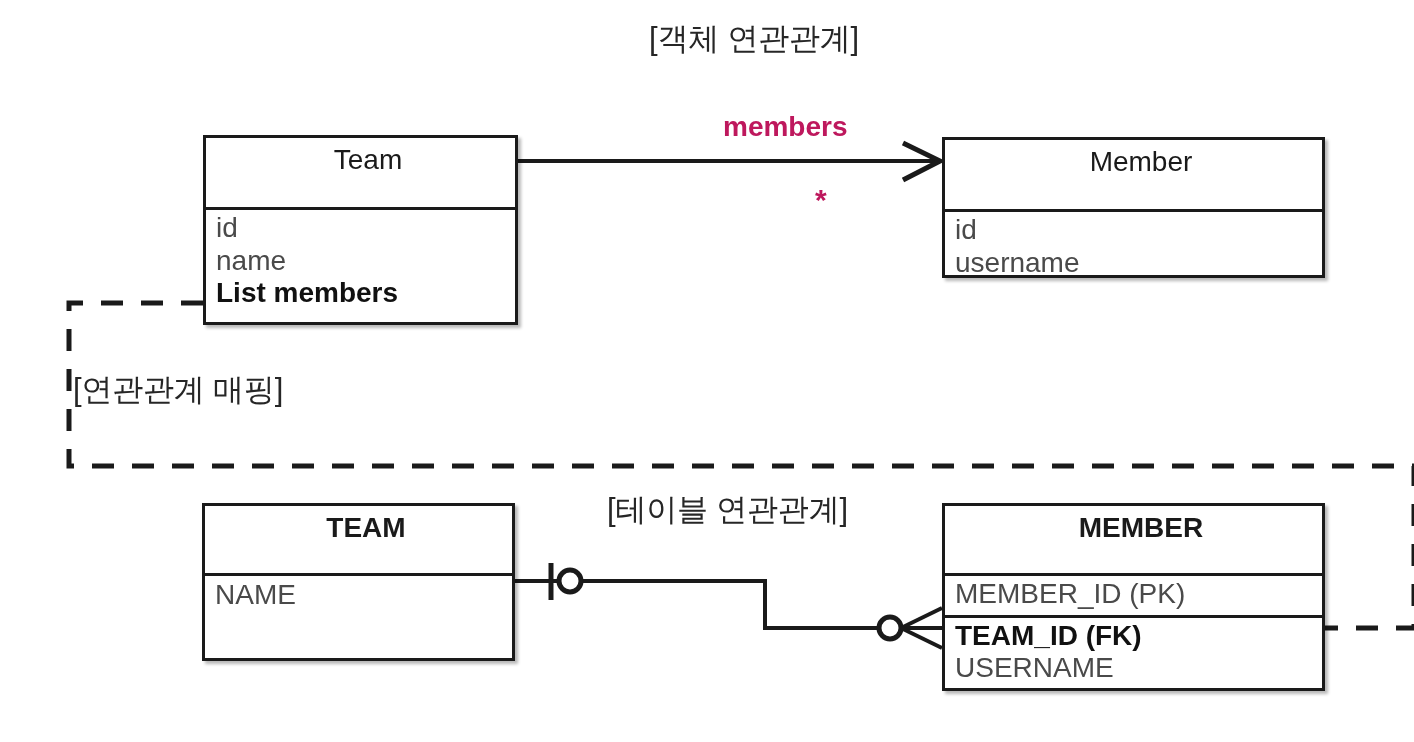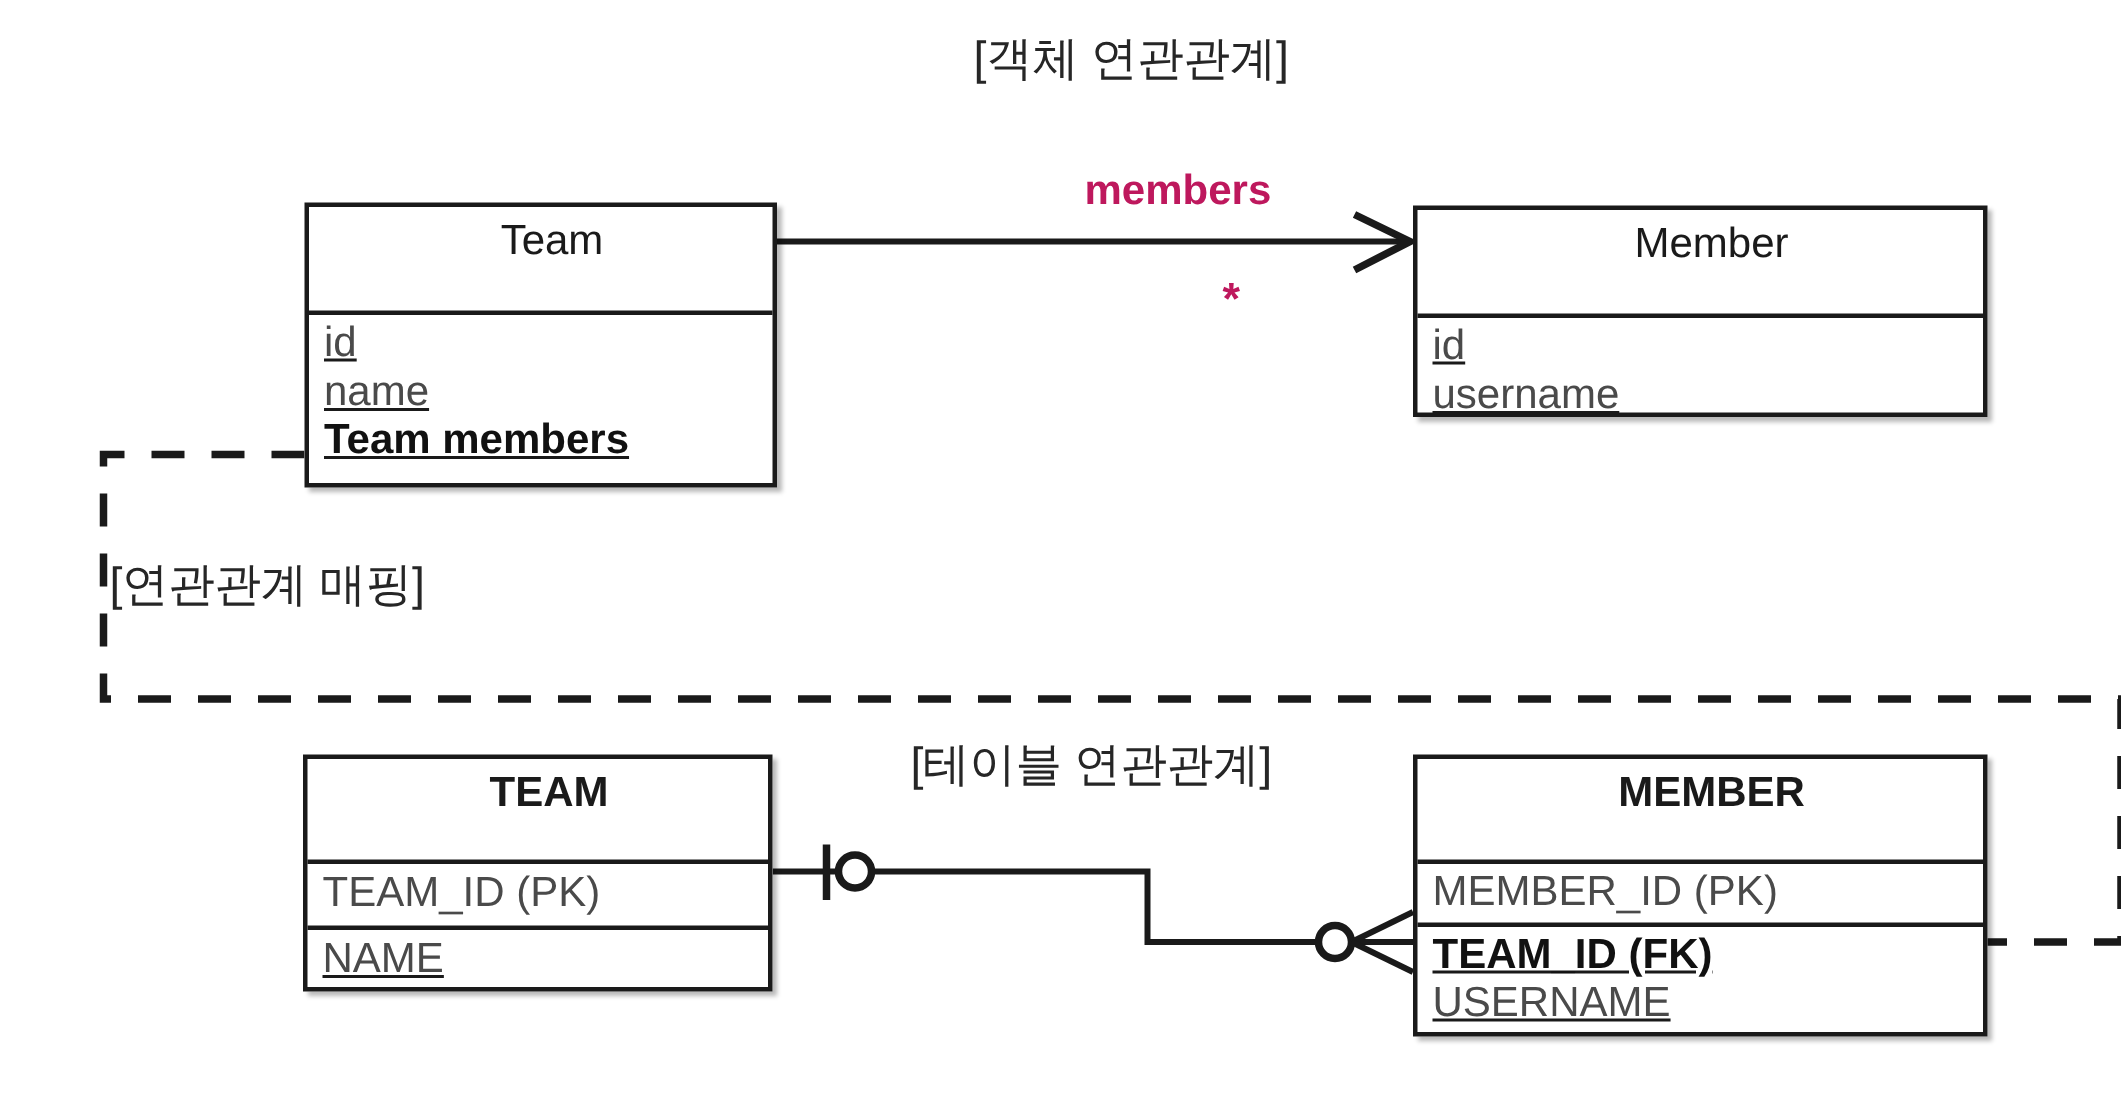--- a/index.html
+++ b/index.html
@@ -74,21 +74,20 @@
     overflow: hidden;
   }
   .box .compartment {
     padding: 2px 0 4px 0;
   }
   .box .compartment.ruled {
     border-bottom: 3px solid #1a1a1a;
   }
   .box .compartment.last {
     border-bottom: none;
-    text-decoration: underline;
   }
   .box .attr {
     font-size: 28px;
     line-height: 1.06;
     padding: 1px 8px 2px 10px;
     color: #4a4a4a;
     white-space: nowrap;
     overflow: hidden;
   }
   .box .attr.bold {
@@ -168,41 +167,38 @@
 
   <div class="section-title" id="title-mapping">[연관관계 매핑]</div>
 
   <div class="section-title" id="title-table">[테이블 연관관계]</div>
 
   <div class="box" id="class-team">
     <div class="hdr">Team</div>
     <div class="compartment last">
       <div class="attr">id</div>
       <div class="attr">name</div>
-      <div class="attr bold">Team members</div>
+      <div class="attr bold">List members</div>
     </div>
   </div>
 
   <div class="box" id="class-member">
     <div class="hdr">Member</div>
     <div class="compartment last">
       <div class="attr">id</div>
       <div class="attr">username</div>
     </div>
   </div>
 
   <div class="edge-label" id="label-members">members</div>
 
   <div class="edge-label" id="label-multiplicity">*</div>
 
   <div class="box" id="table-team">
     <div class="hdr bold">TEAM</div>
-    <div class="compartment ruled">
-      <div class="attr">TEAM_ID (PK)</div>
-    </div>
     <div class="compartment last">
       <div class="attr">NAME</div>
     </div>
   </div>
 
   <div class="box" id="table-member">
     <div class="hdr bold">MEMBER</div>
     <div class="compartment ruled">
       <div class="attr">MEMBER_ID (PK)</div>
     </div>

